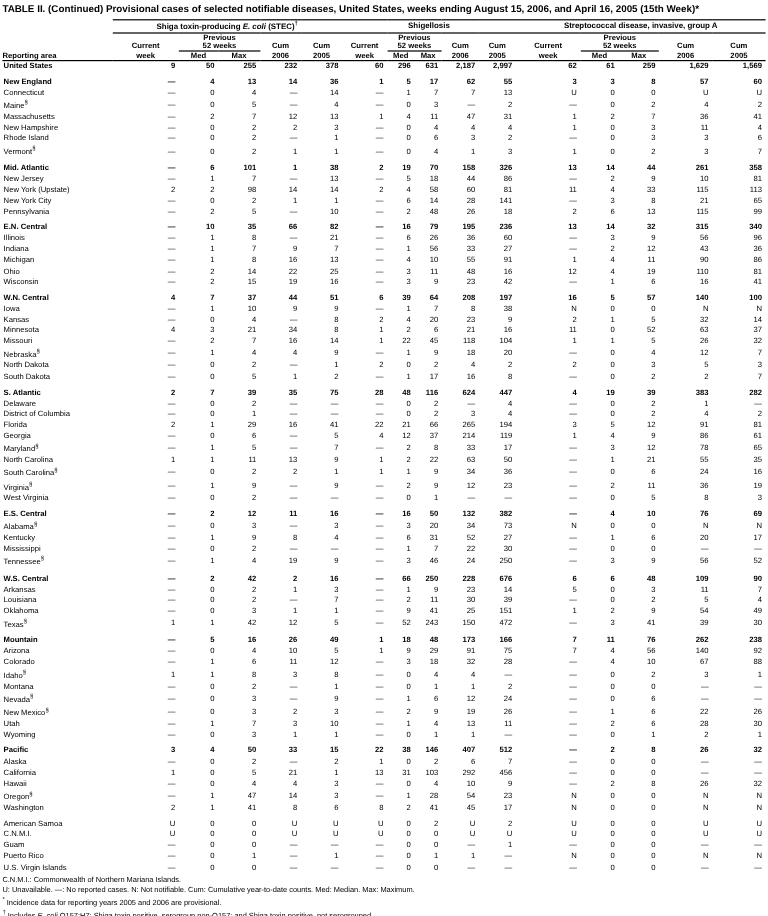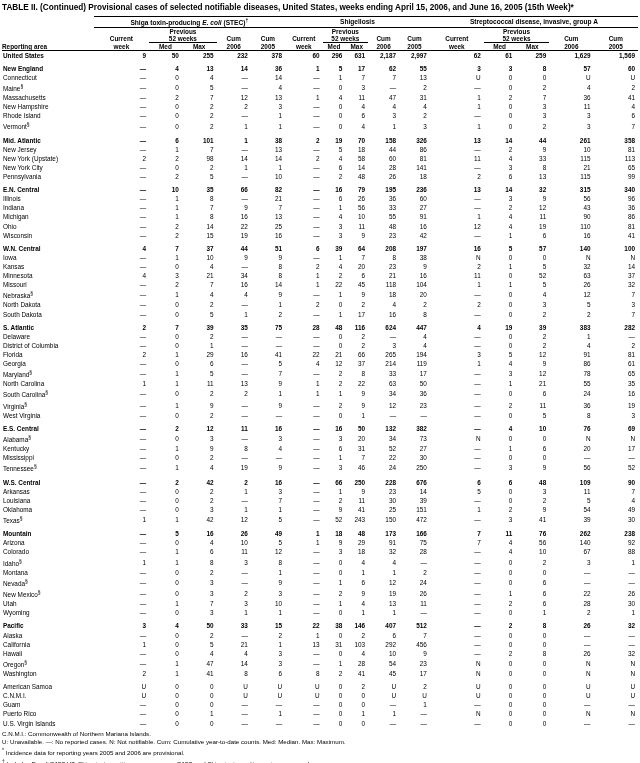--- a/index.html
+++ b/index.html
@@ -23,21 +23,21 @@
   .ital{font-style:italic;}
   .spacer td{height:4px;line-height:4px;}
   .grphdr td{padding-bottom:1px;}
   .subrule{border-bottom:1px solid #000;}
 </style>
 </head>
 <body>
 
 <div class="wrap">
 
-  <div class="title">TABLE II. (Continued) Provisional cases of selected notifiable diseases, United States, weeks ending April 15, 2006, and June 16, 2005 (15th Week)*</div>
+  <div class="title">TABLE II. (Continued) Provisional cases of selected notifiable diseases, United States, weeks ending August 15, 2006, and April 16, 2005 (15th Week)*</div>
 
   <table>
     <thead>
       <tr class="grphdr">
         <td class="lbl"></td>
         <td class="grp rule-top rule-bot" colspan="5">Shiga toxin-producing <span class="ital">E. coli</span> (STEC)<span class="sup">†</span></td>
         <td class="grp rule-top rule-bot" colspan="5">Shigellosis</td>
         <td class="grp rule-top rule-bot" colspan="5">Streptococcal disease, invasive, group A</td>
       </tr>
       <tr>

